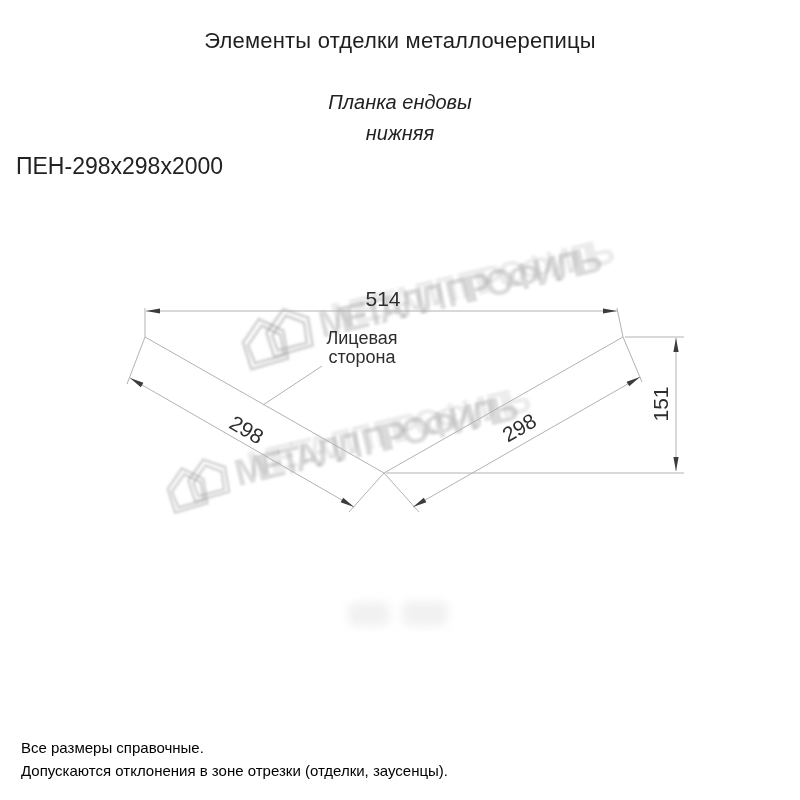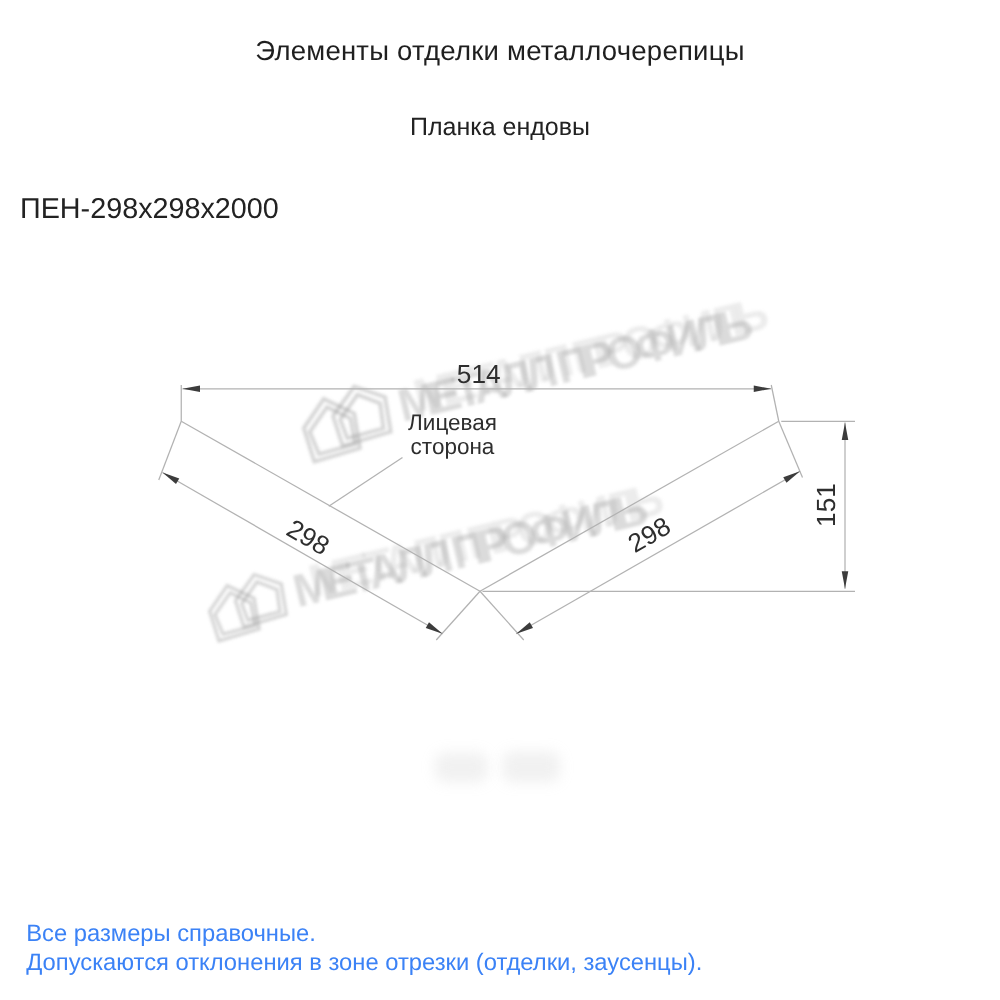--- a/index.html
+++ b/index.html
@@ -29,20 +29,21 @@
   .subtitle {
     position: absolute;
     top: 87px;
     left: 0;
     width: 100%;
     text-align: center;
     font-size: 20px;
     font-weight: 400;
     line-height: 31px;
     color: #222;
+    font-style: italic;
   }
   .model-code {
     position: absolute;
     top: 153px;
     left: 16px;
     width: 100%;
     text-align: left;
     font-size: 23px;
     font-weight: 400;
     color: #222;
@@ -90,32 +91,33 @@
   svg.drawing text {
     font-family: "Liberation Sans", sans-serif;
     fill: #2e2e2e;
   }
   .dim-text { font-size: 21px; }
   .face-text { font-size: 18px; fill: #3a3a3a; }
   .footer-notes {
     position: absolute;
     left: 21px;
     top: 736px;
-    font-size: 19px;
+    font-size: 15px;
     line-height: 23px;
-    color: #3b82f6;
+    color: #000000;
   }
 </style>
 </head>
 <body>
 
 <div class="page-title">Элементы отделки металлочерепицы</div>
 
 <div class="subtitle">
   <div>Планка ендовы</div>
+  <div>нижняя</div>
 </div>
 
 <div class="model-code">ПЕН-298х298х2000</div>
 
 <div class="watermark wm-1">
   <svg width="80" height="64" viewBox="0 0 80 64">
     <g fill="none" stroke="rgba(150,150,150,0.40)" stroke-width="3">
       <path d="M6,30 L27,11 L48,28 L46,56 L8,58 Z"></path>
       <path d="M10,34 L28,18 L44,31 L43,52 L13,53 Z"></path>
       <path d="M31,26 L53,7 L75,21 L73,49 L33,51 Z"></path>

